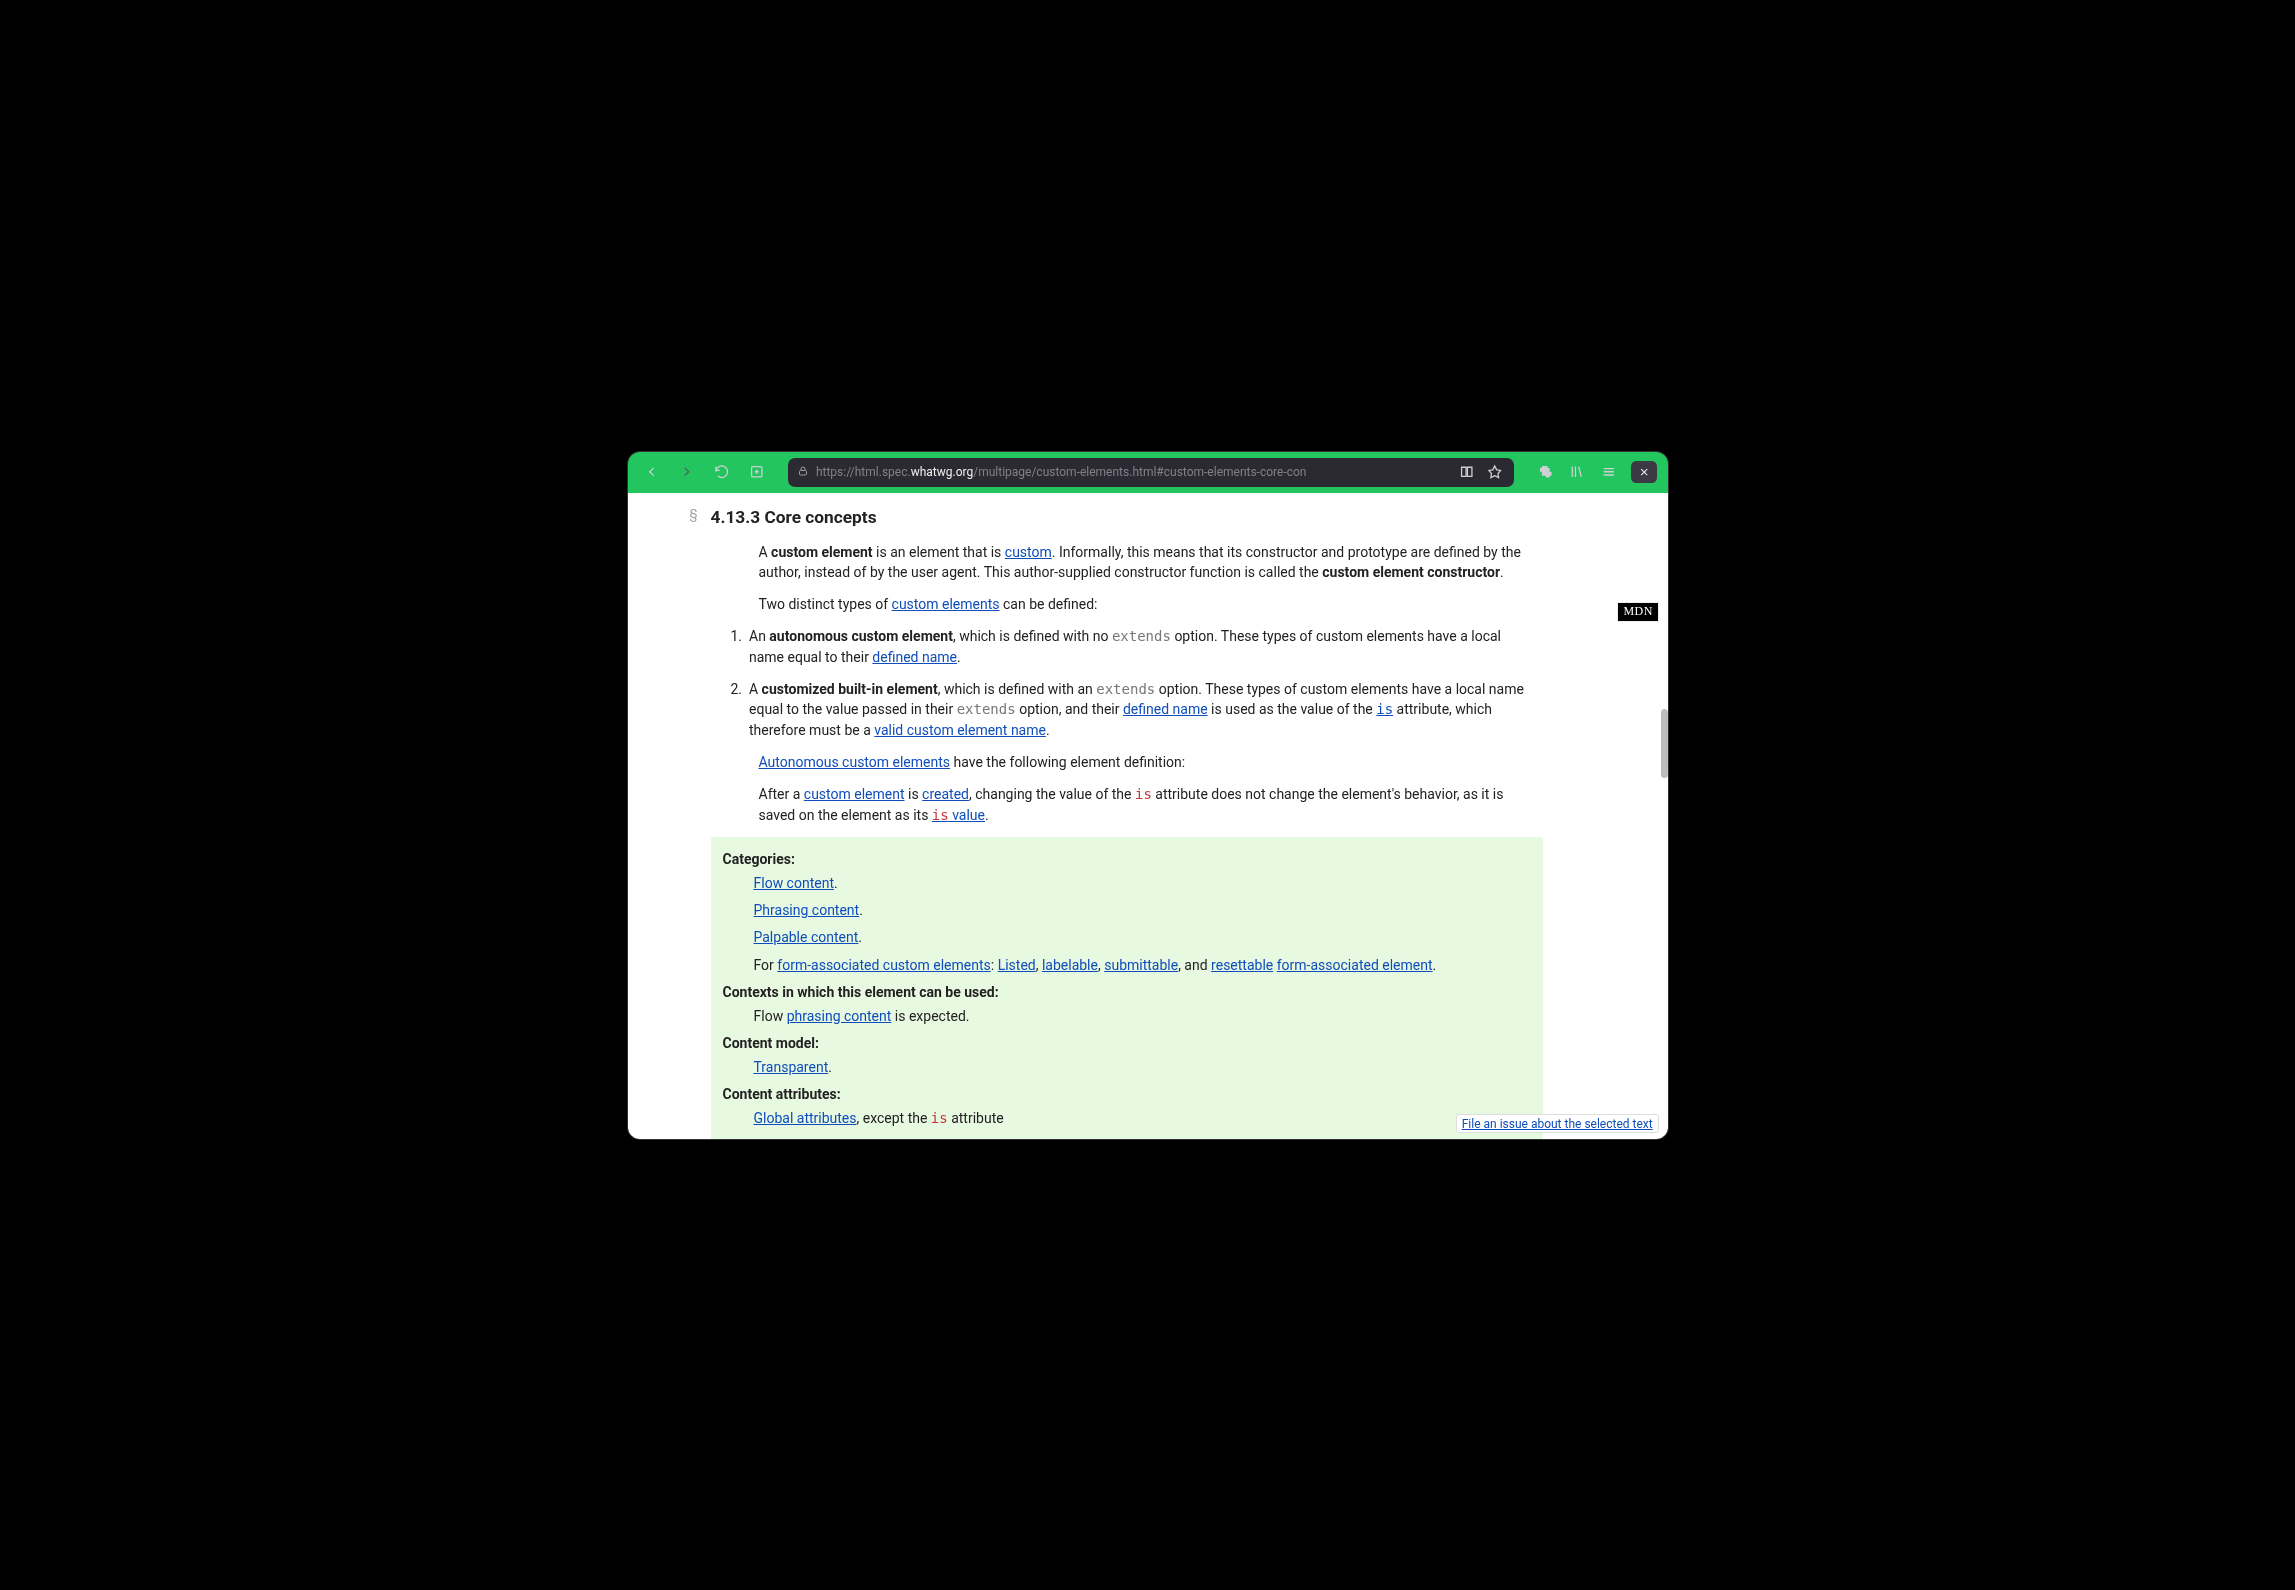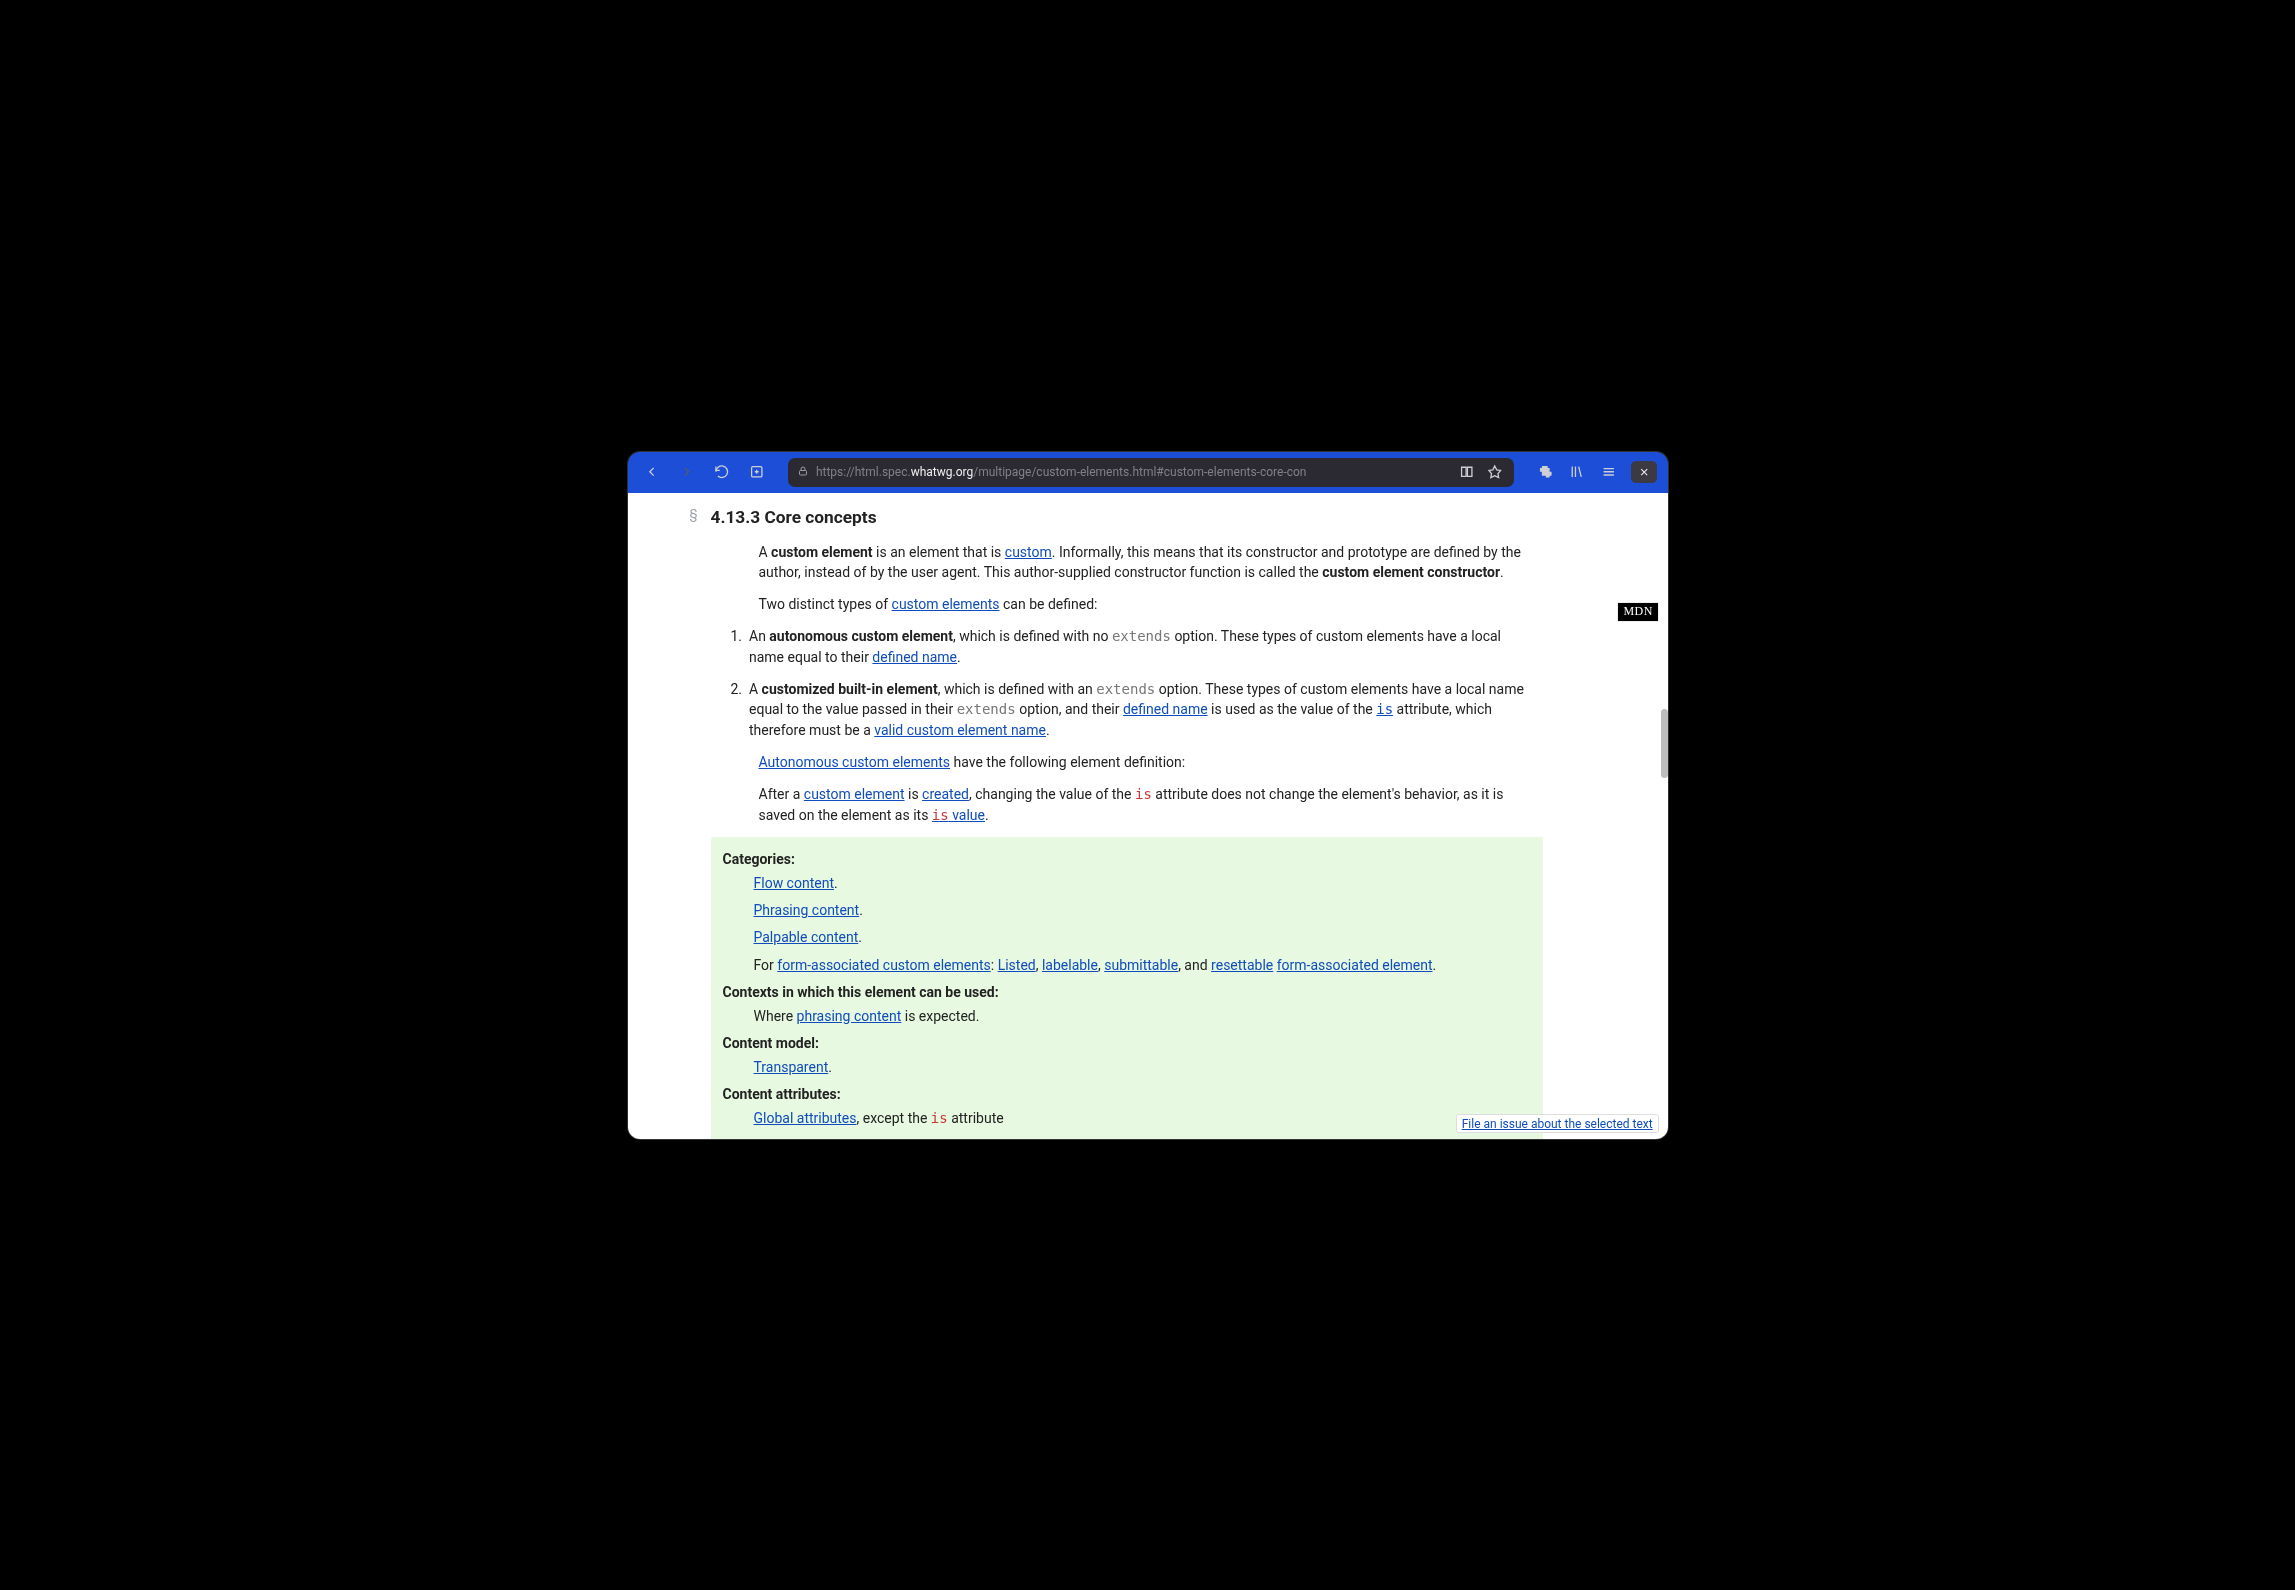--- a/index.html
+++ b/index.html
@@ -16,21 +16,21 @@
     height: 687px;
     background: #1c1b22;
     border-radius: 12px;
     overflow: hidden;
     display: flex;
     flex-direction: column;
     box-shadow: 0 0 0 0.9px #333;
   }
   .toolbar {
     height: 41px;
-    background: #1d4ed8;
+    background: #22c55e;
     display: flex;
     align-items: center;
     padding: 0 10.4px;
     gap: 7px;
   }
   .tool-btn {
     width: 28px; height: 28px;
     border-radius: 5.2px;
     display: flex; align-items: center; justify-content: center;
     cursor: pointer;
@@ -254,21 +254,21 @@
         <dt>Categories:</dt>
         <dd><a href="#">Flow content</a>.</dd>
         <dd><a href="#">Phrasing content</a>.</dd>
         <dd><a href="#">Palpable content</a>.</dd>
         <dd>
           <span>For </span><a href="#">form-associated custom elements</a><span>: </span><a href="#">Listed</a><span>, </span><a href="#">labelable</a><span>, </span><a href="#">submittable</a><span>, and </span><a href="#">resettable</a><span> </span><a href="#">form-associated element</a><span>.</span>
         </dd>
 
         <dt>Contexts in which this element can be used:</dt>
         <dd>
-          <span>Where </span><a href="#">phrasing content</a><span> is expected.</span>
+          <span>Flow </span><a href="#">phrasing content</a><span> is expected.</span>
         </dd>
 
         <dt>Content model:</dt>
         <dd>
           <a href="#">Transparent</a><span>.</span>
         </dd>
 
         <dt>Content attributes:</dt>
         <dd>
           <a href="#">Global attributes</a><span>, except the </span><span class="code-red">is</span><span> attribute</span>

